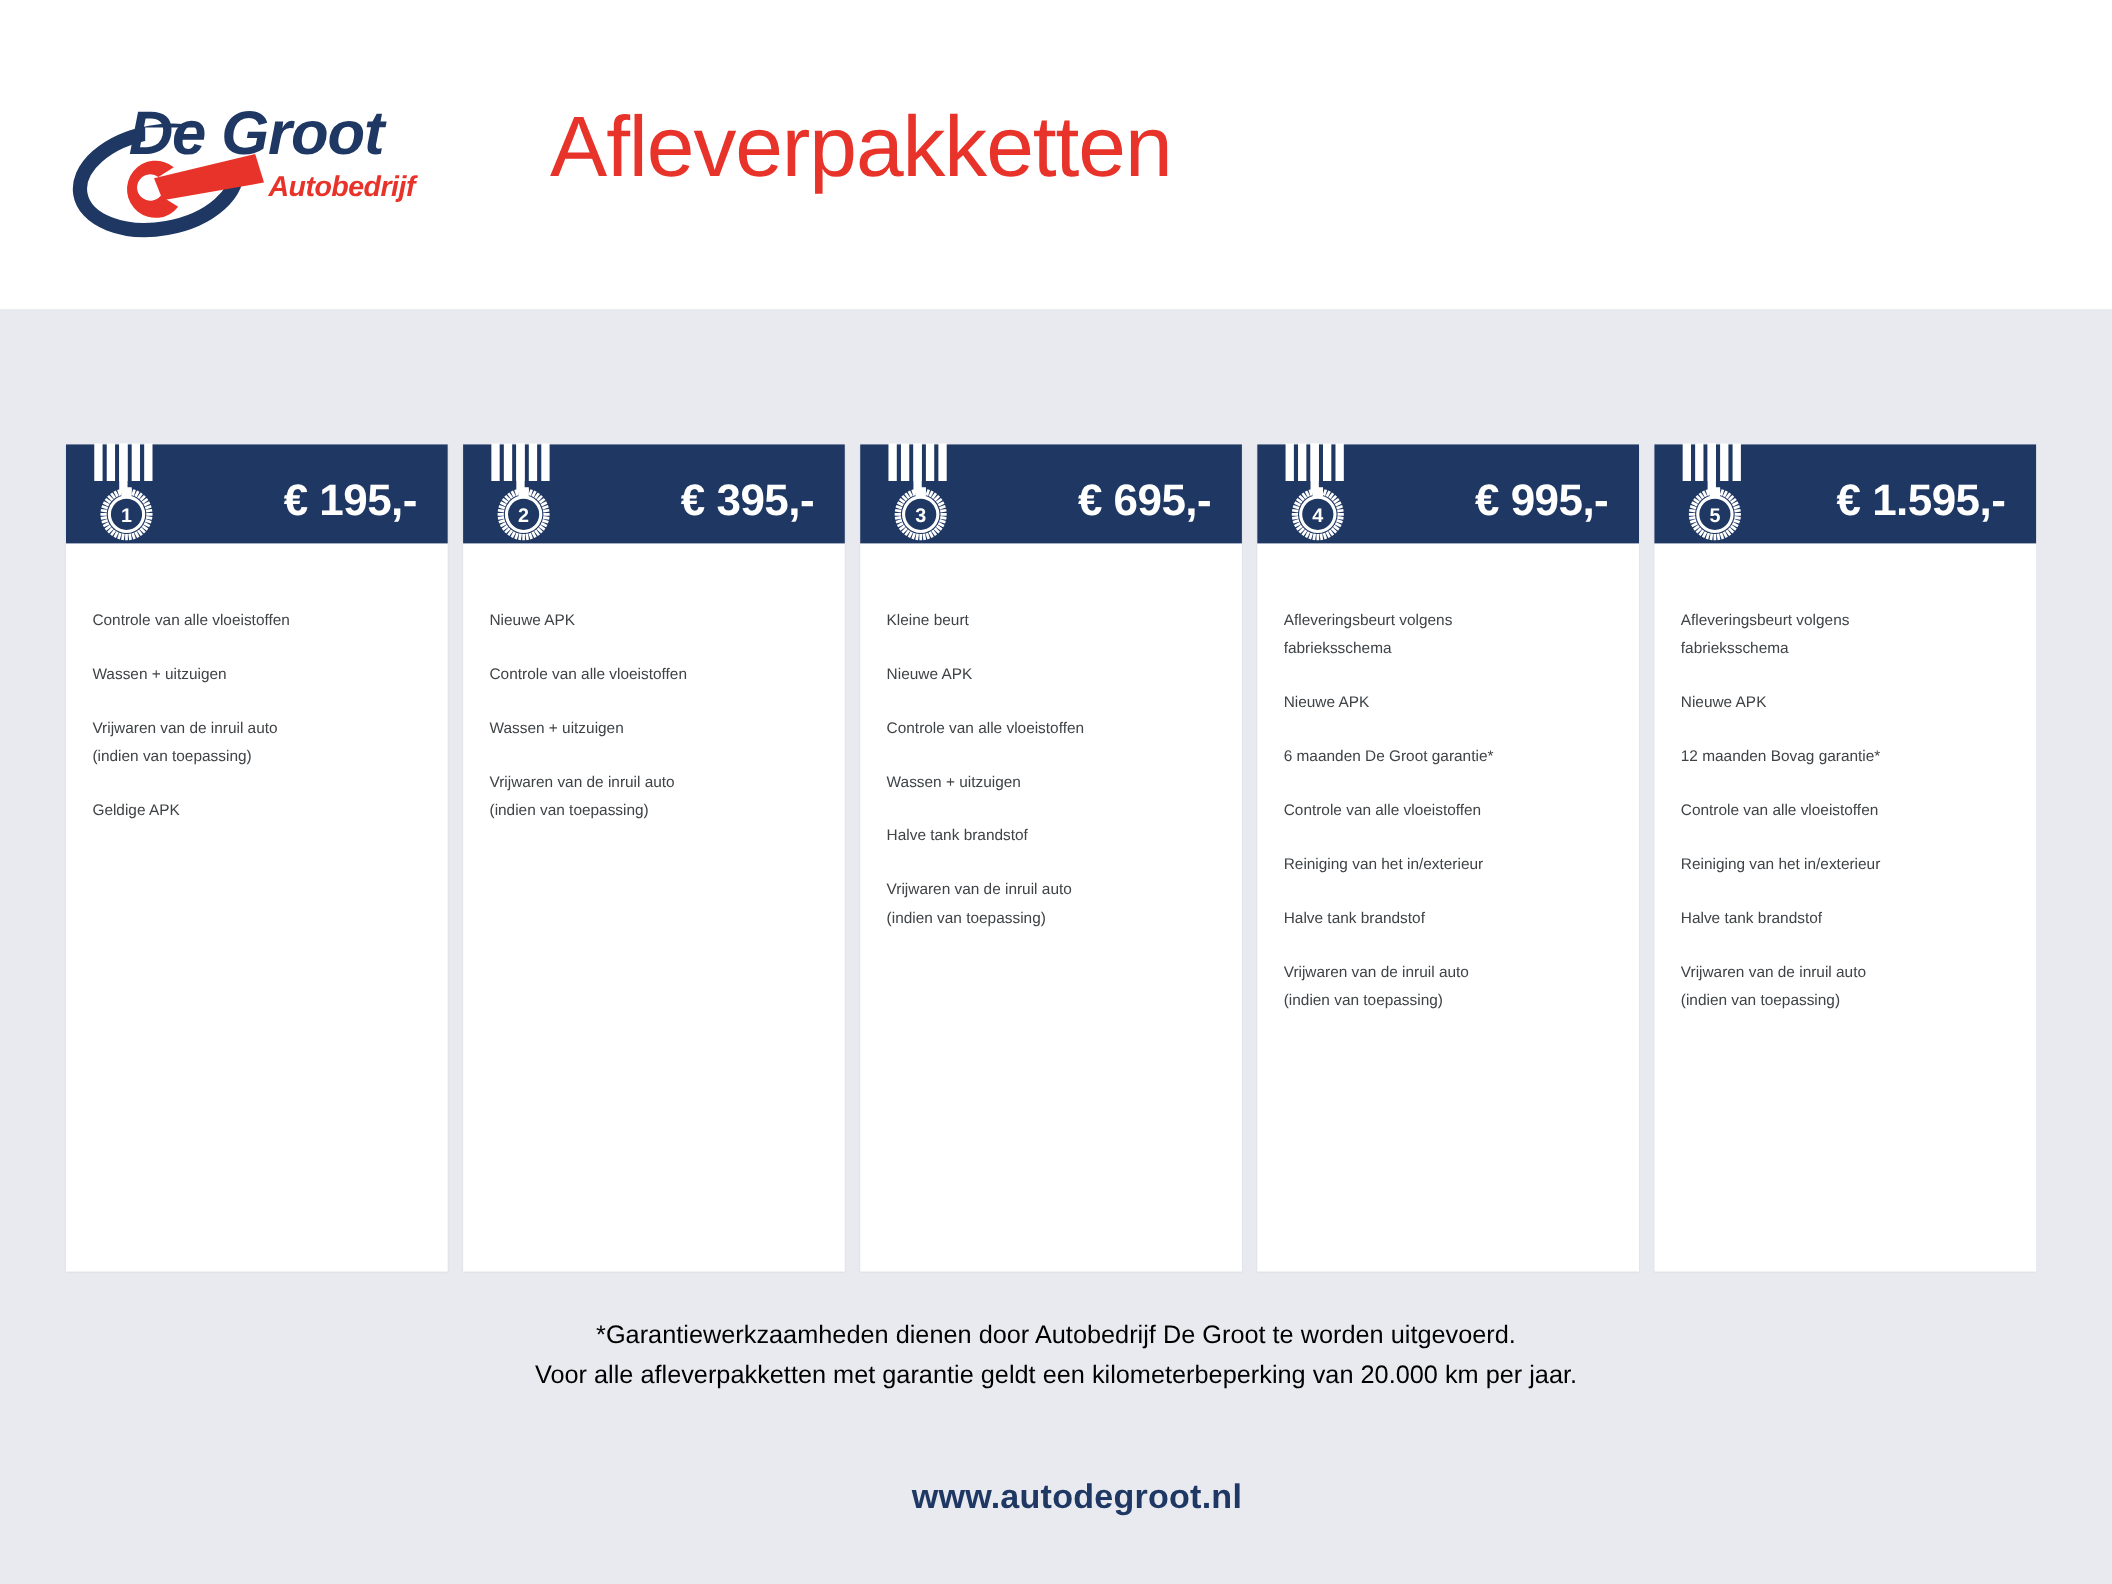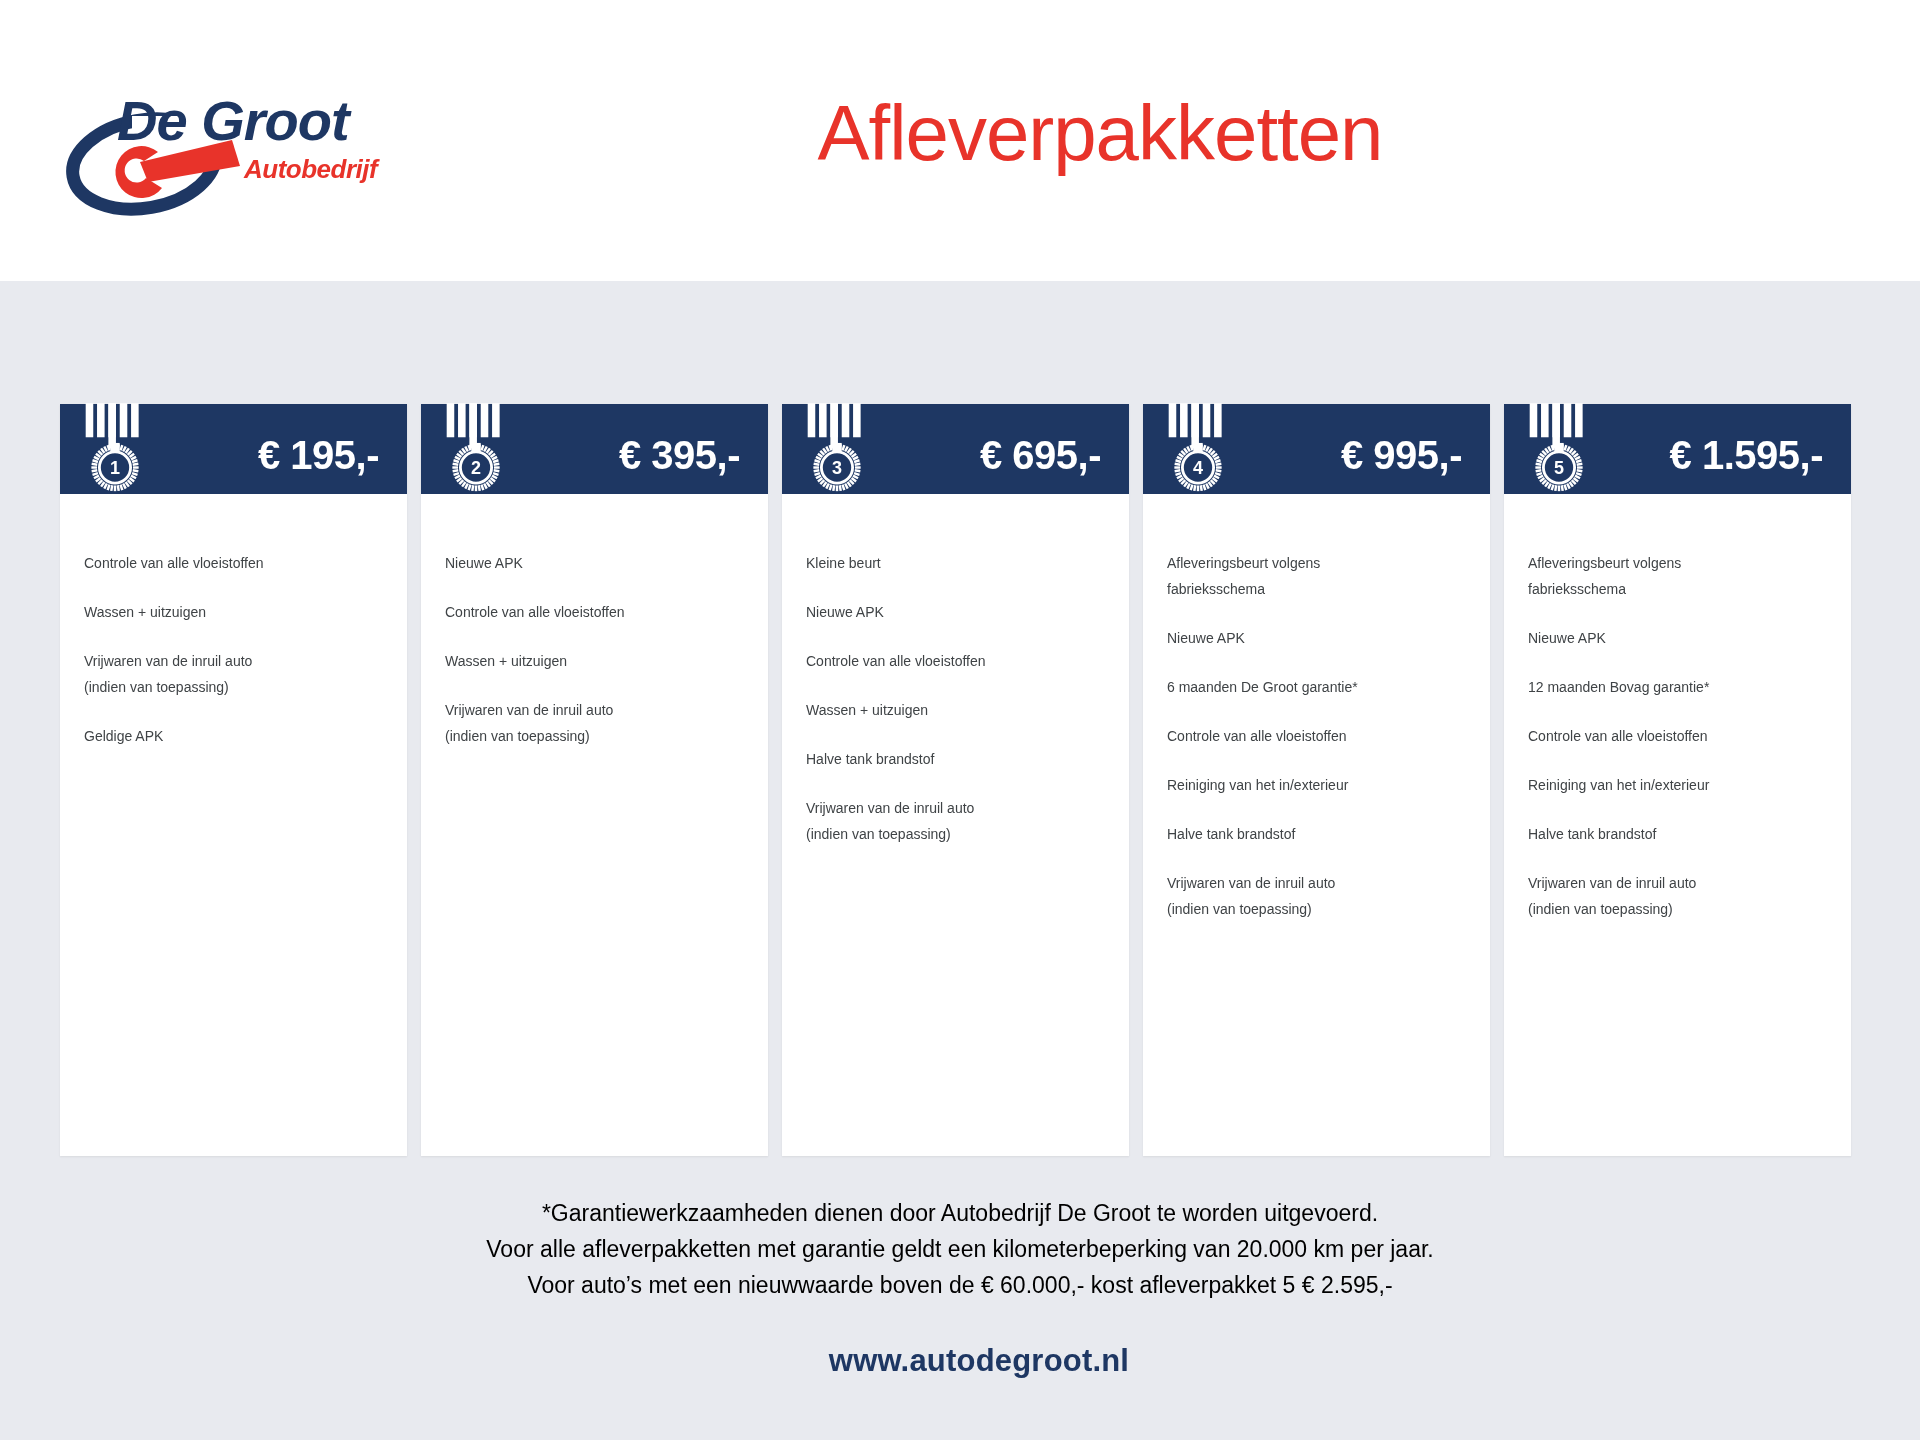--- a/index.html
+++ b/index.html
@@ -35,21 +35,21 @@
     width: 400px;
     height: 140px;
   }
   .logo-svg { display: block; }
 
   .main-title {
     position: absolute;
     left: 500px;
     top: 88px;
     width: 1200px;
-    text-align: center;
+    text-align: left;
     font-family: "Liberation Sans", sans-serif;
     font-size: 78px;
     font-weight: 400;
     letter-spacing: -1px;
     color: #e8332a;
     white-space: nowrap;
   }
 
   
   .cards {
@@ -475,18 +475,17 @@
           <div class="feature">Reiniging van het in/exterieur</div>
           <div class="feature">Halve tank brandstof</div>
           <div class="feature">Vrijwaren van de inruil auto<br>(indien van toepassing)</div>
         </div>
       </div>
     </div>
 
   <div class="footnotes" id="footnotes">
       <div>*Garantiewerkzaamheden dienen door Autobedrijf De Groot te worden uitgevoerd.</div>
       <div>Voor alle afleverpakketten met garantie geldt een kilometerbeperking van 20.000 km per jaar.</div>
-      <div>Voor auto’s met een nieuwwaarde boven de € 60.000,- kost afleverpakket 5 € 2.595,-</div>
     </div>
 
   <div class="website">www.autodegroot.nl</div>
 
 </div>
 
 </body></html>

